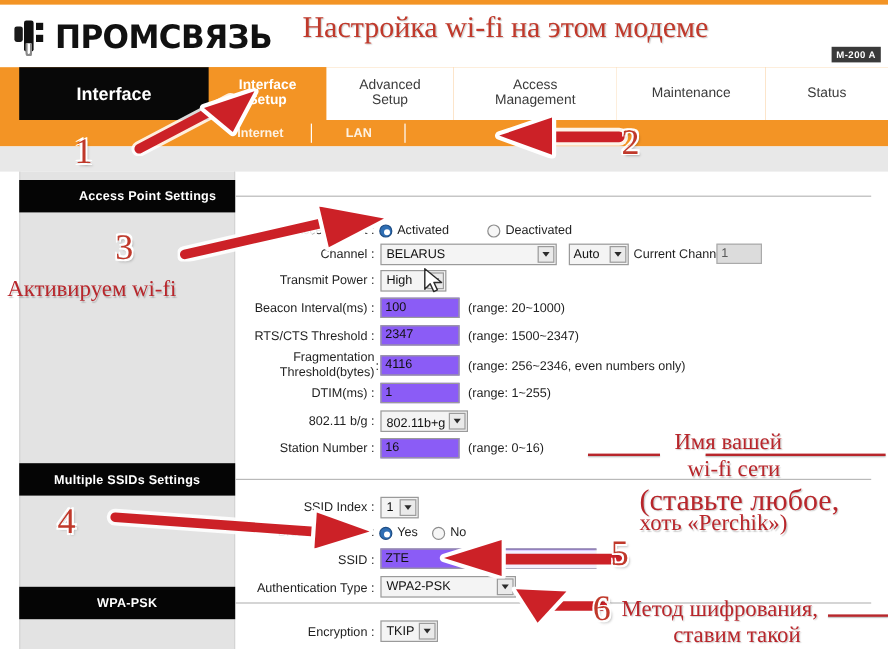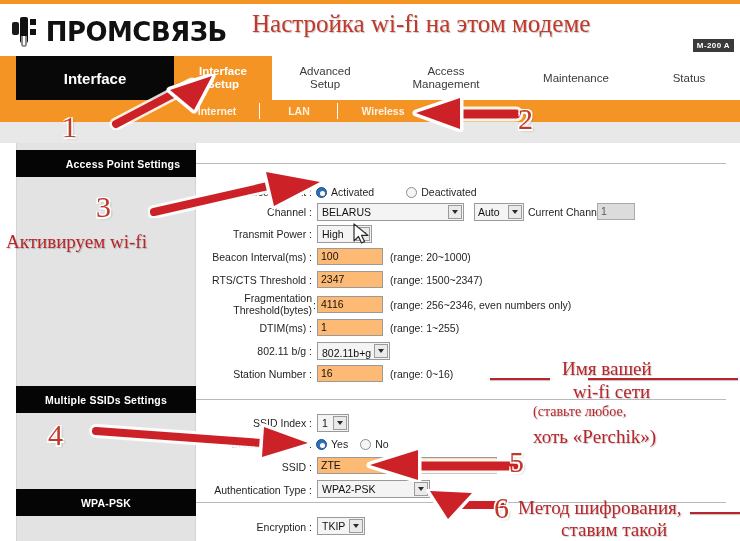--- a/index.html
+++ b/index.html
@@ -142,21 +142,21 @@
   
   .frow {
     position: absolute; height: 20px;
     display: flex; align-items: center;
   }
   .flabel {
     position: absolute; text-align: right;
     font-size: 10.5px; color: #1f1f1f; line-height: 12px;
   }
   .inp {
-    border: 1px solid #9a9a9a; background: #fdba74;
+    border: 1px solid #9a9a9a; background: #8b5cf6;
     font-family: "Liberation Sans", sans-serif;
     font-size: 10.5px; color: #111111;
     height: 17px; padding: 0 3px; line-height: 15px;
   }
   .inp.gray { background: #dcdcdc; color: #5a5a5a; border-color: #aaaaaa; }
   .sel {
     border: 1px solid #9a9a9a; background: #f4f4f4;
     height: 18px; display: inline-flex; align-items: center;
     font-size: 10.5px; color: #111111; padding-left: 4px;
     position: relative;
@@ -256,23 +256,20 @@
       <span>Status</span>
     </div>
   </div>
 
   <div class="subnav">
     <div class="subnav-item" id="sub-0">
       <span>Internet</span>
     </div>
     <div class="subnav-item" id="sub-1">
       <span>LAN</span>
-    </div>
-    <div class="subnav-item" id="sub-2">
-      <span>Wireless</span>
     </div>
   </div>
 
   <div class="gray-band" style="top:122px;"></div>
   <div class="left-col" style="top:143px; height:398px;"></div>
 
   <div class="section-head" id="head-ap">Access Point Settings</div>
   <div class="section-rule" id="rule-ap"></div>
 
   <div class="section-head" id="head-ssid">Multiple SSIDs Settings</div>
@@ -434,21 +431,21 @@
       <path d="M168,18 L64,18" stroke="#ffffff" stroke-width="15" stroke-linecap="round" opacity="0.9"></path>
       <path d="M168,18 L64,18" stroke="#cc2127" stroke-width="9" stroke-linecap="round"></path>
       <path d="M22,17 L70,2 L70,32 Z" fill="#ffffff" stroke="#ffffff" stroke-width="7" stroke-linejoin="round"></path>
       <path d="M22,17 L70,2 L70,32 Z" fill="#cc2127"></path>
     </g>
   </svg>
   <div class="num" style="left:509px; top:445px;">5</div>
 
   <div class="anno" style="left:562px; top:358px; font-size:19px;">Имя вашей</div>
   <div class="anno" style="left:573px; top:381px; font-size:19px;">wi-fi сети</div>
-  <div class="anno" style="left:533px; top:404px; font-size:14px;text-align:center;">(ставьте любое,</div>
+  <div class="anno" style="left:533px; top:404px; font-size:25px;text-align:center;">(ставьте любое,</div>
   <div class="anno" style="left:533px; top:426px; font-size:19px;">хоть «Perchik»)</div>
 
   <svg class="arrow" style="left:390px; top:489px;" width="120" height="46" viewBox="0 0 120 46">
     <g>
       <path d="M112,16 L70,16" stroke="#ffffff" stroke-width="14" stroke-linecap="round" opacity="0.9"></path>
       <path d="M112,16 L70,16" stroke="#cc2127" stroke-width="8" stroke-linecap="round"></path>
       <path d="M40,2 L82,4 L58,30 Z" fill="#ffffff" stroke="#ffffff" stroke-width="7" stroke-linejoin="round"></path>
       <path d="M40,2 L82,4 L58,30 Z" fill="#cc2127"></path>
     </g>
   </svg>

